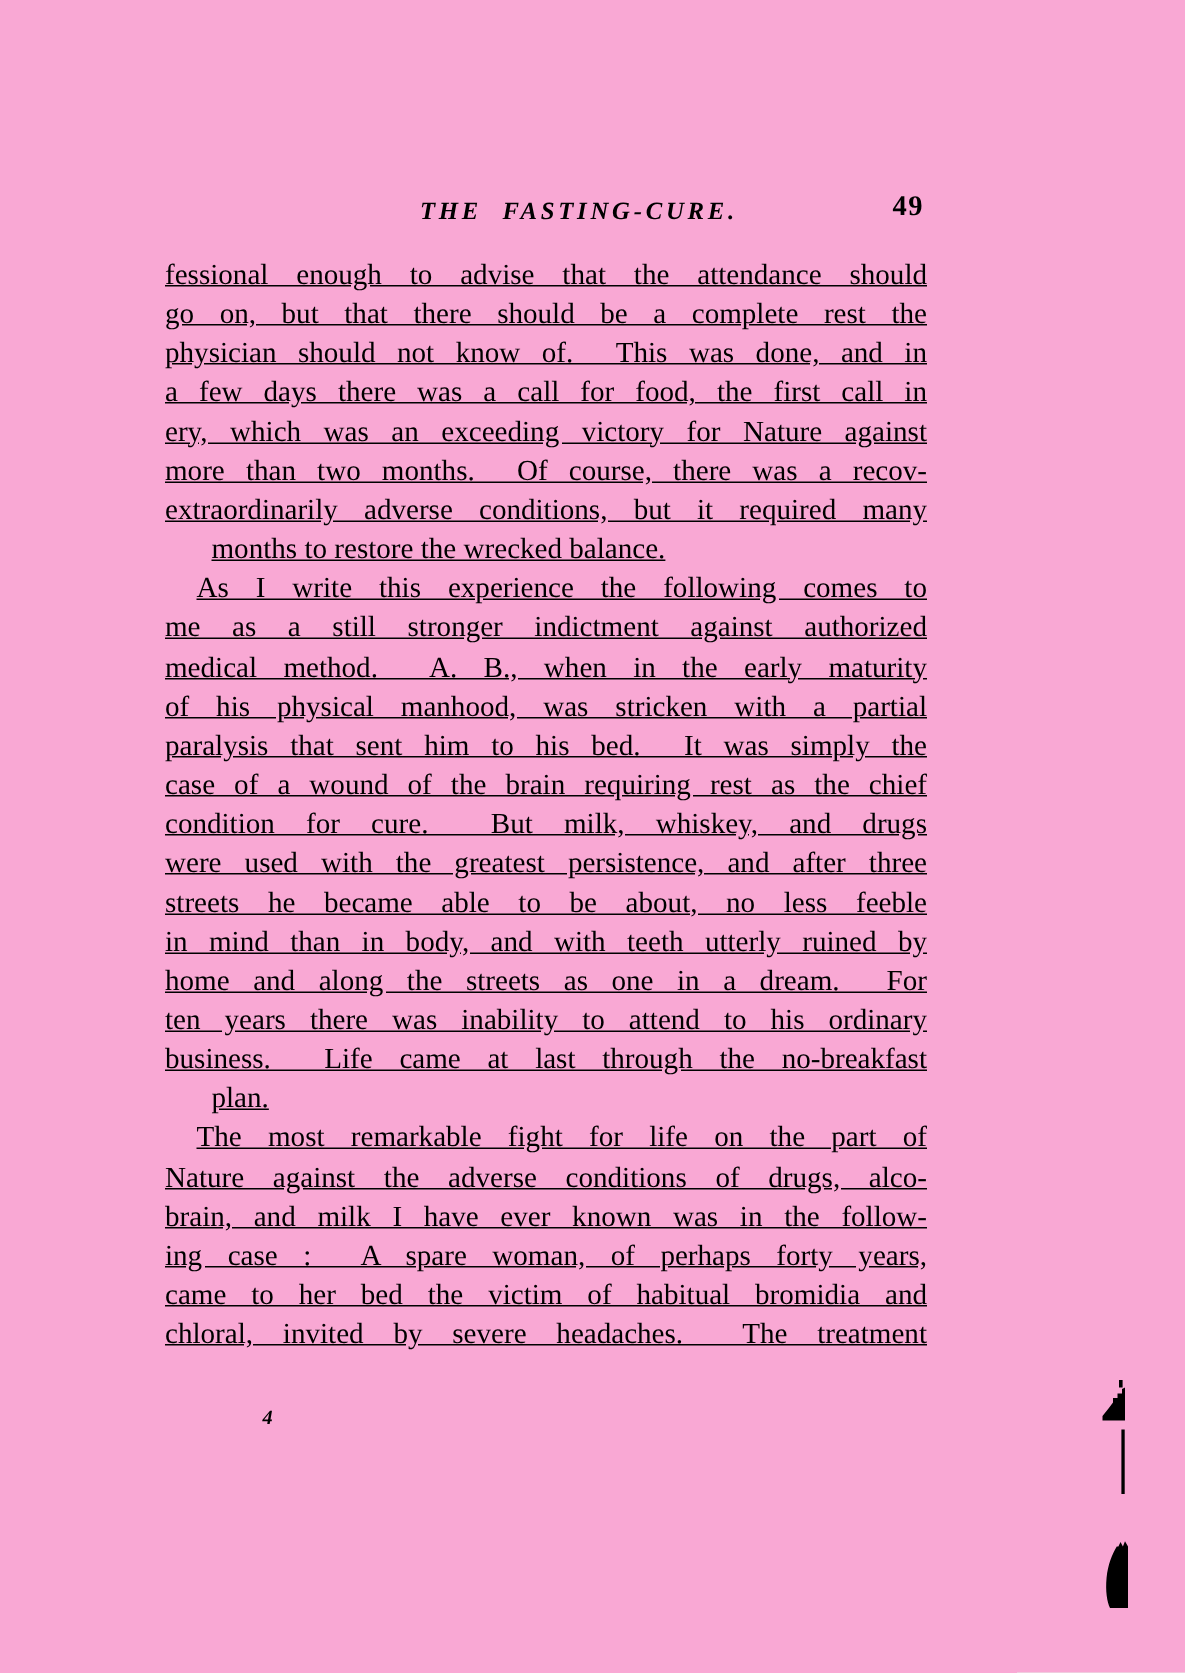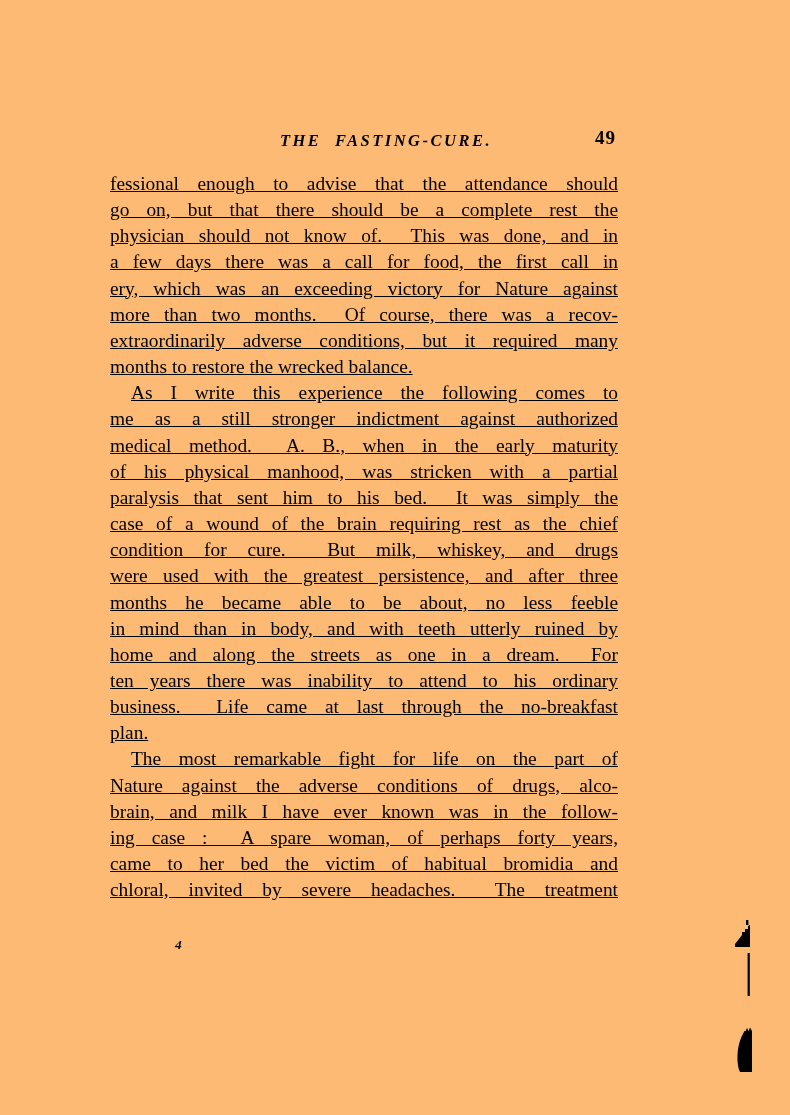--- a/index.html
+++ b/index.html
@@ -1,36 +1,36 @@
 <!DOCTYPE html>
 <html><head>
 <meta charset="utf-8">
 <style>
   html,body{margin:0;padding:0;background:#e8e8e8;}
   .page{
-    position:relative;width:790px;height:1115px;background:#fdba74;
+    position:relative;width:790px;height:1115px;background:#f9a8d4;
     font-family:"Liberation Serif",serif;color:#000;overflow:hidden;
   }
   .header{position:absolute;left:110px;top:131px;width:508px;height:26px;}
   .header-title{
     display:block;text-align:center;padding-left:44px;
     font-style:italic;font-weight:bold;font-size:16.5px;
     letter-spacing:2.5px;word-spacing:7px;white-space:nowrap;
   }
   .page-number{
     position:absolute;right:2px;top:-4px;
     font-size:19px;font-weight:bold;letter-spacing:1px;font-style:normal;
   }
   .textblock{
     position:absolute;left:110px;top:171px;width:508px;
     font-size:19.4px;line-height:26.15px;font-weight:500;
   }
   .line{text-align:justify;text-align-last:justify;text-decoration:underline;}
   .line.indent{text-indent:21px;}
-  .line.no-just{text-align-last:left;}
+  .line.no-just{text-align-last:left;margin-left:31px;}
   .sig{
     position:absolute;left:175px;top:937px;
     font-size:13.5px;font-weight:bold;font-style:italic;
   }
   .artifacts{position:absolute;left:0;top:0;pointer-events:none;}
 </style>
 </head>
 <body>
 
 <div class="page">
@@ -50,21 +50,21 @@
       <div class="line">extraordinarily adverse conditions, but it required many</div>
       <div class="line no-just">months to restore the wrecked balance.</div>
       <div class="line indent">As I write this experience the following comes to</div>
       <div class="line">me as a still stronger indictment against authorized</div>
       <div class="line">medical method.&nbsp; A. B., when in the early maturity</div>
       <div class="line">of his physical manhood, was stricken with a partial</div>
       <div class="line">paralysis that sent him to his bed.&nbsp; It was simply the</div>
       <div class="line">case of a wound of the brain requiring rest as the chief</div>
       <div class="line">condition for cure.&nbsp; But milk, whiskey, and drugs</div>
       <div class="line">were used with the greatest persistence, and after three</div>
-      <div class="line">months he became able to be about, no less feeble</div>
+      <div class="line">streets he became able to be about, no less feeble</div>
       <div class="line">in mind than in body, and with teeth utterly ruined by</div>
       <div class="line">home and along the streets as one in a dream.&nbsp; For</div>
       <div class="line">ten years there was inability to attend to his ordinary</div>
       <div class="line">business.&nbsp; Life came at last through the no-breakfast</div>
       <div class="line no-just">plan.</div>
       <div class="line indent">The most remarkable fight for life on the part of</div>
       <div class="line">Nature against the adverse conditions of drugs, alco-</div>
       <div class="line">brain, and milk I have ever known was in the follow-</div>
       <div class="line">ing case :&nbsp; A spare woman, of perhaps forty years,</div>
       <div class="line">came to her bed the victim of habitual bromidia and</div>

